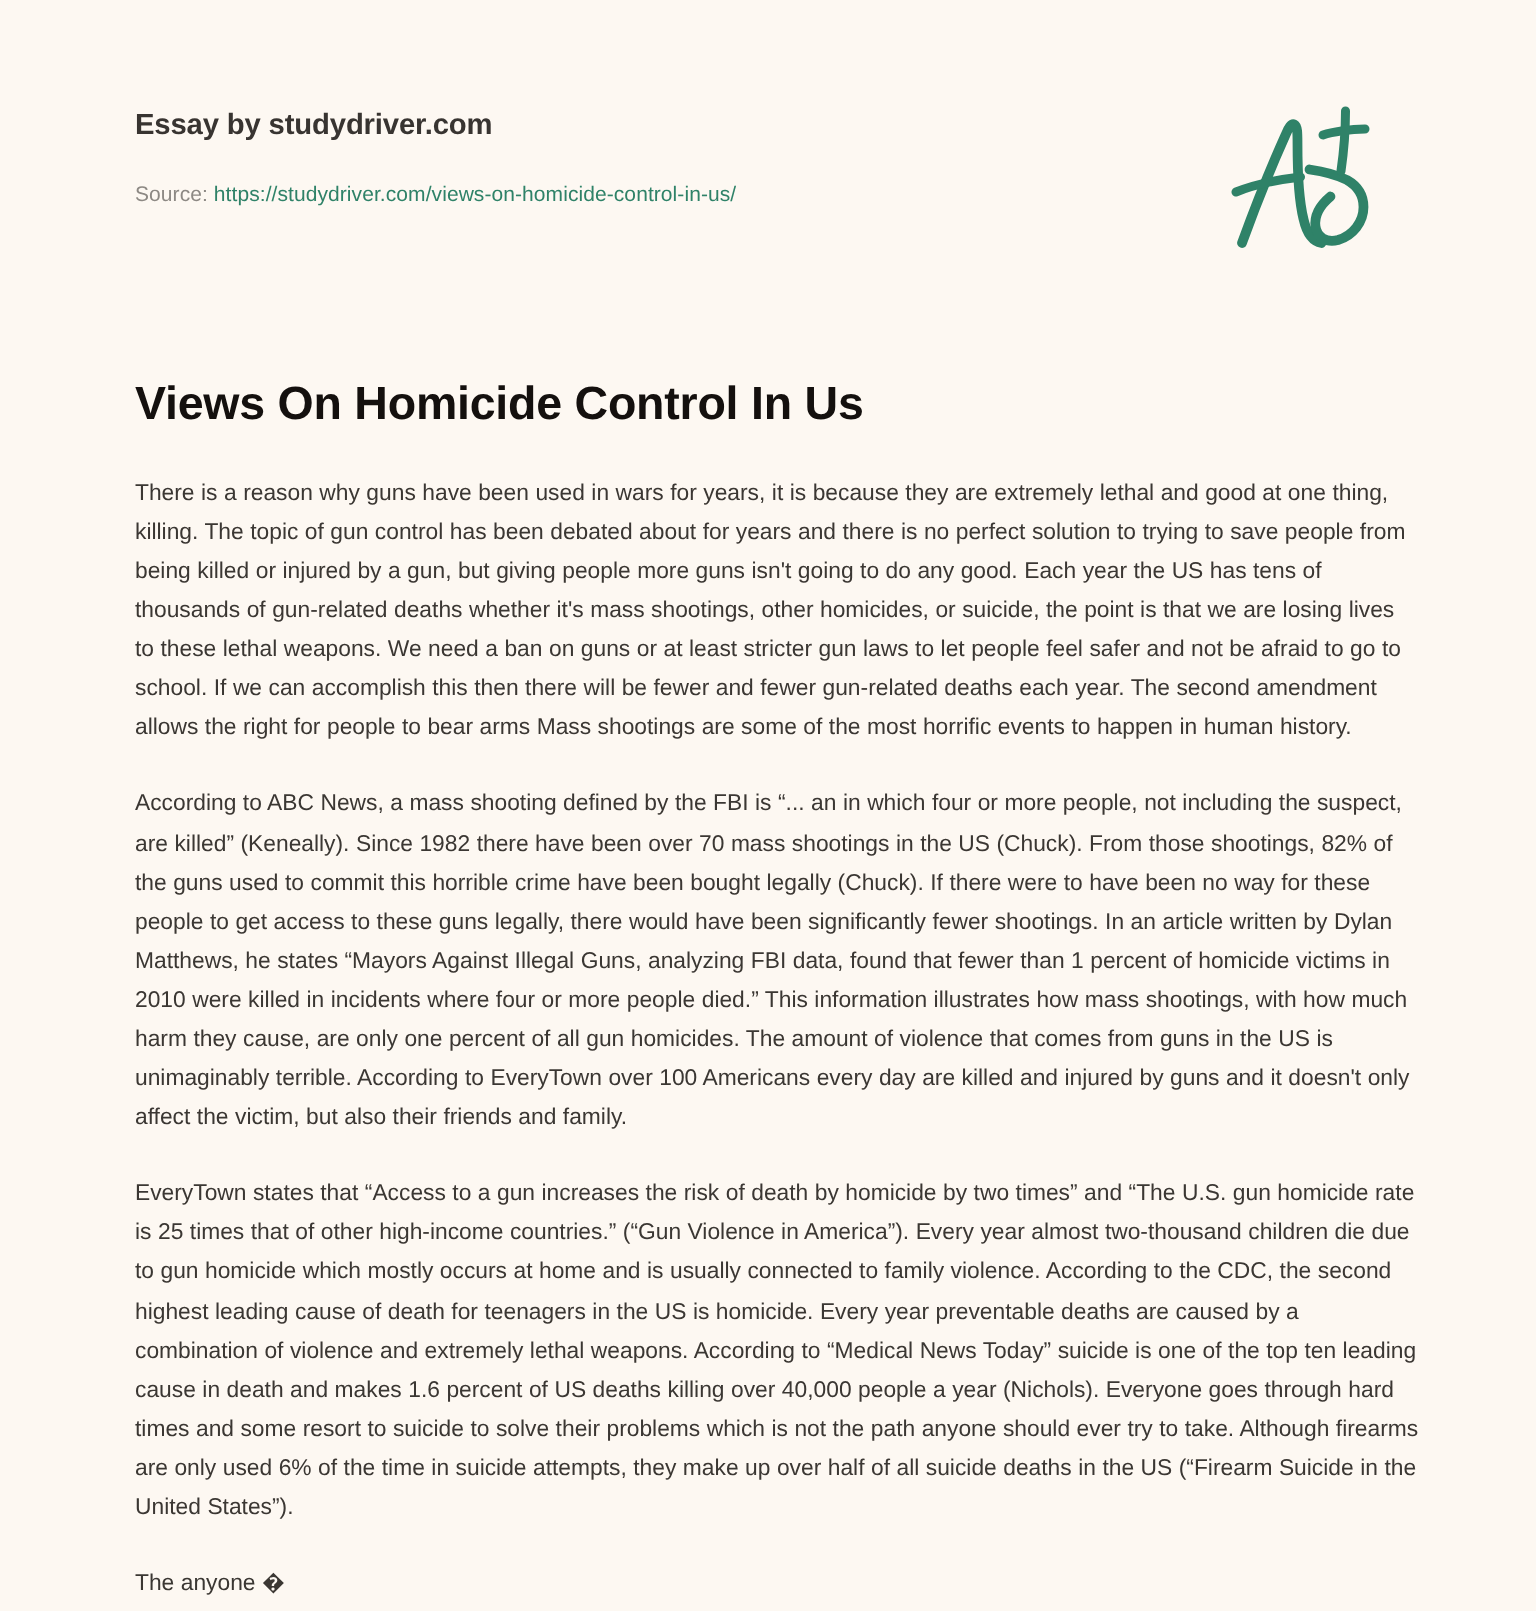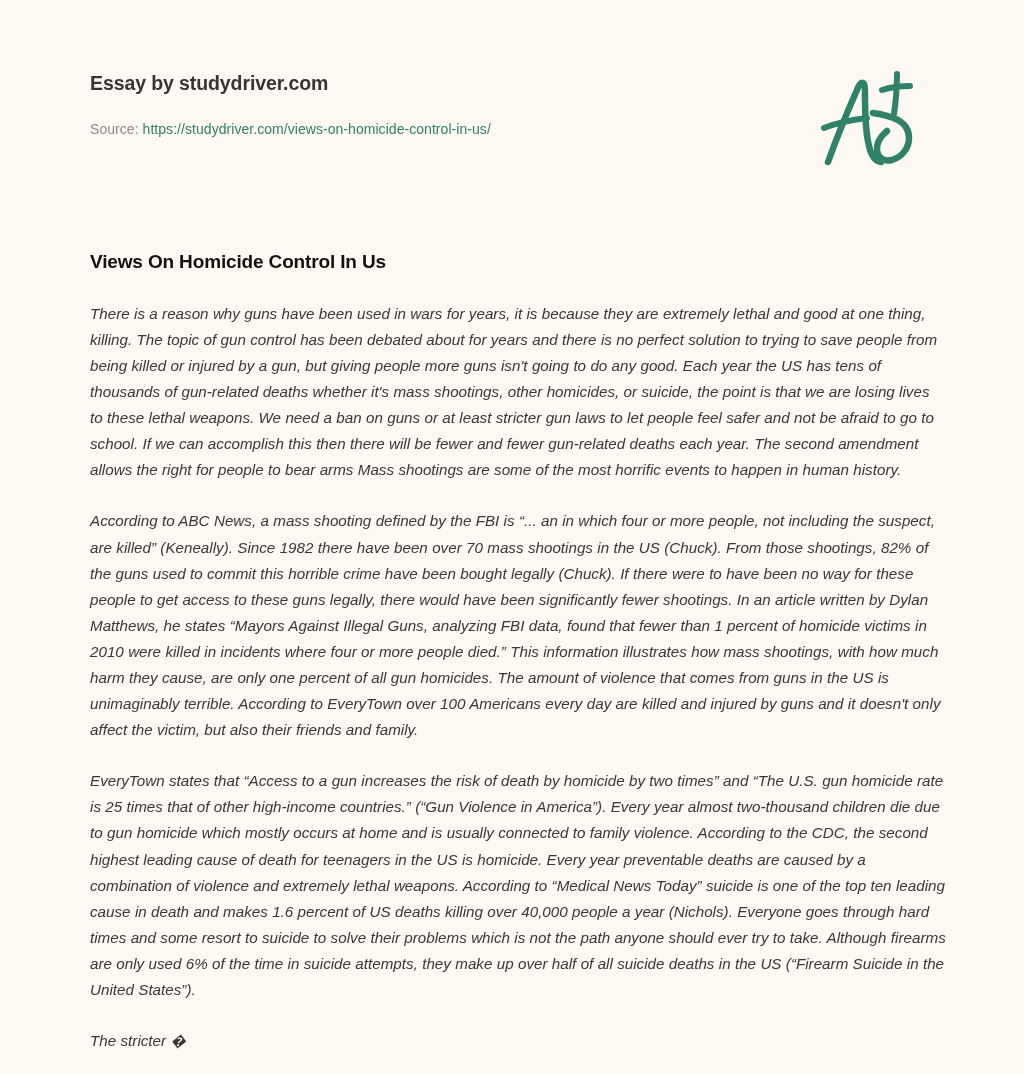--- a/index.html
+++ b/index.html
@@ -71,29 +71,28 @@
 
   
   .article {
     position: absolute;
     left: 90px;
     top: 250px;
     width: 856px;
   }
   .article-title {
     margin: 0;
-    font-size: 19px;
+    font-size: 31px;
     font-weight: bold;
     color: #14100e;
     letter-spacing: -0.15px;
     line-height: 1.25;
   }
   .article-body {
     margin-top: 27px;
-    font-style: italic;
   }
   .para {
     margin: 0 0 25px 0;
     font-size: 15.2px;
     line-height: 26.1px;
     color: #3b3733;
     text-align: left;
     letter-spacing: 0.005px;
     word-spacing: 0.1px;
   }
@@ -129,17 +128,17 @@
 
   </div>
 
   <div class="article">
     <h1 class="article-title">Views On Homicide Control In Us</h1>
 
     <div class="article-body">
       <p class="para">There is a reason why guns have been used in wars for years, it is because they are extremely lethal and good at one thing, killing. The topic of gun control has been debated about for years and there is no perfect solution to trying to save people from being killed or injured by a gun, but giving people more guns isn't going to do any good. Each year the US has tens of thousands of gun-related deaths whether it's mass shootings, other homicides, or suicide, the point is that we are losing lives to these lethal weapons. We need a ban on guns or at least stricter gun laws to let people feel safer and not be afraid to go to school. If we can accomplish this then there will be fewer and fewer gun-related deaths each year. The second amendment allows the right for people to bear arms Mass shootings are some of the most horrific events to happen in human history.</p>
       <p class="para">According to ABC News, a mass shooting defined by the FBI is “... an in which four or more people, not including the suspect, are killed” (Keneally). Since 1982 there have been over 70 mass shootings in the US (Chuck). From those shootings, 82% of the guns used to commit this horrible crime have been bought legally (Chuck). If there were to have been no way for these people to get access to these guns legally, there would have been significantly fewer shootings. In an article written by Dylan Matthews, he states “Mayors Against Illegal Guns, analyzing FBI data, found that fewer than 1 percent of homicide victims in 2010 were killed in incidents where four or more people died.” This information illustrates how mass shootings, with how much harm they cause, are only one percent of all gun homicides. The amount of violence that comes from guns in the US is unimaginably terrible. According to EveryTown over 100 Americans every day are killed and injured by guns and it doesn't only affect the victim, but also their friends and family.</p>
       <p class="para">EveryTown states that “Access to a gun increases the risk of death by homicide by two times” and “The U.S. gun homicide rate is 25 times that of other high-income countries.” (“Gun Violence in America”). Every year almost two-thousand children die due to gun homicide which mostly occurs at home and is usually connected to family violence. According to the CDC, the second highest leading cause of death for teenagers in the US is homicide. Every year preventable deaths are caused by a combination of violence and extremely lethal weapons. According to “Medical News Today” suicide is one of the top ten leading cause in death and makes 1.6 percent of US deaths killing over 40,000 people a year (Nichols). Everyone goes through hard times and some resort to suicide to solve their problems which is not the path anyone should ever try to take. Although firearms are only used 6% of the time in suicide attempts, they make up over half of all suicide deaths in the US (“Firearm Suicide in the United States”).</p>
-      <p class="para">The stricter �</p>
+      <p class="para">The anyone �</p>
     </div>
   </div>
 
 </div>
 
 </body></html>

